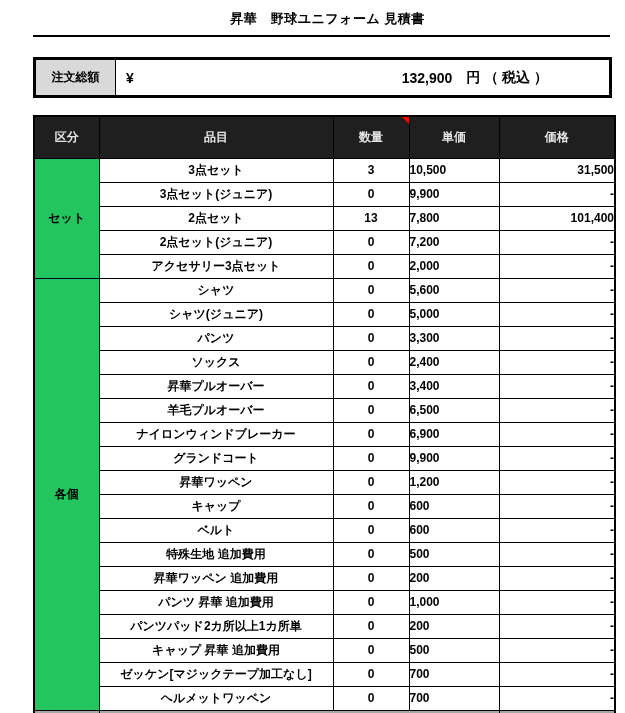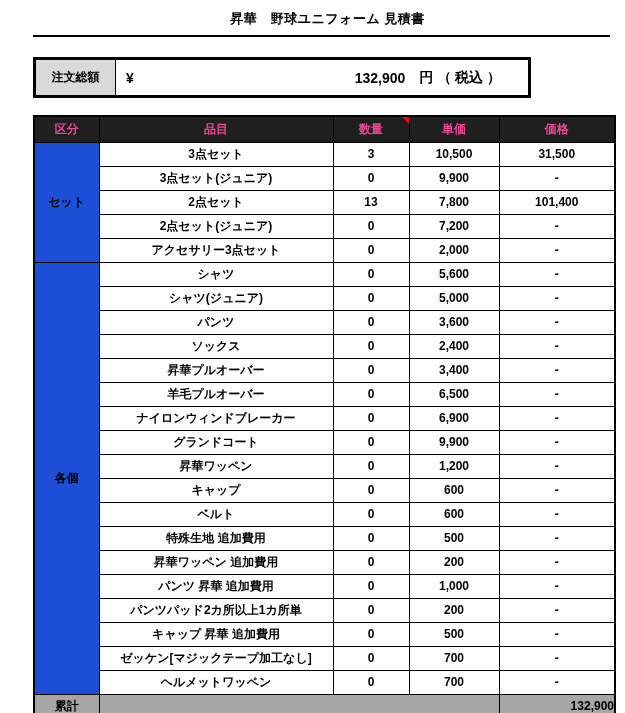--- a/index.html
+++ b/index.html
@@ -21,21 +21,21 @@
     letter-spacing: 0.5px;
     margin-left: 30px;
   }
   .title-rule {
     margin: 7px 0 0 33px;
     width: 577px;
     border-top: 2px solid #000000;
   }
   .total-box {
     margin: 20px 0 0 33px;
-    width: 498px;
+    width: 579px;
     height: 41px;
     border: 3px solid #000000;
     display: flex;
     align-items: stretch;
   }
   .total-label {
     width: 80px;
     background: #d9d9d9;
     border-right: 1px solid #000000;
     display: flex;
@@ -46,55 +46,55 @@
   }
   .total-value {
     flex: 1;
     display: flex;
     align-items: center;
     font-weight: bold;
     font-size: 14px;
   }
   .yen { padding-left: 10px; }
   .amount { margin-left: auto; }
-  .suffix { margin-left: 14px; padding-right: 27px; }
+  .suffix { margin-left: 14px; padding-right: 61px; }
 
   table.estimate {
     margin: 17px 0 0 33px;
     border-collapse: collapse;
     table-layout: fixed;
     width: 581px;
     border: 2px solid #000000;
     font-size: 12px;
   }
   table.estimate th {
     position: relative;
     background: #1f1f1f;
-    color: #ec4899;
-    font-weight: bold;
-    height: 26px;
+    color: #e5e5e5;
+    font-weight: bold;
+    height: 42px;
     border: 1px solid #000000;
     text-align: center;
     padding: 0;
   }
   table.estimate td {
     border: 1px solid #000000;
     height: 23px;
     line-height: 23px;
     font-weight: bold;
     padding: 0;
     overflow: hidden;
     white-space: nowrap;
   }
   .c-item  { text-align: center;  padding-left: 6px; }
   .c-qty   { text-align: center; }
-  .c-unit  { text-align: center; padding-right: 9px; margin-left: 36px; }
-  .c-price { text-align: center; padding-right: 9px; }
+  .c-unit  { text-align: left; padding-right: 9px; margin-left: 36px; }
+  .c-price { text-align: right; padding-right: 9px; }
   .group-cell {
-    background: #1d4ed8;
+    background: #22c55e;
     text-align: center;
     vertical-align: middle;
     font-weight: bold;
   }
   tfoot td { background: #a6a6a6; }
   .foot-label { text-align: center; }
   .foot-total { text-align: right; padding-right: 9px; }
   .marker {
     position: absolute;
     top: 0;
@@ -183,21 +183,21 @@
         </tr>
         <tr>
           <td class="c-item">シャツ(ジュニア)</td>
           <td class="c-qty">0</td>
           <td class="c-unit">5,000</td>
           <td class="c-price">-</td>
         </tr>
         <tr>
           <td class="c-item">パンツ</td>
           <td class="c-qty">0</td>
-          <td class="c-unit">3,600</td>
+          <td class="c-unit">3,300</td>
           <td class="c-price">-</td>
         </tr>
         <tr>
           <td class="c-item">ソックス</td>
           <td class="c-qty">0</td>
           <td class="c-unit">2,400</td>
           <td class="c-price">-</td>
         </tr>
         <tr>
           <td class="c-item">昇華プルオーバー</td>

